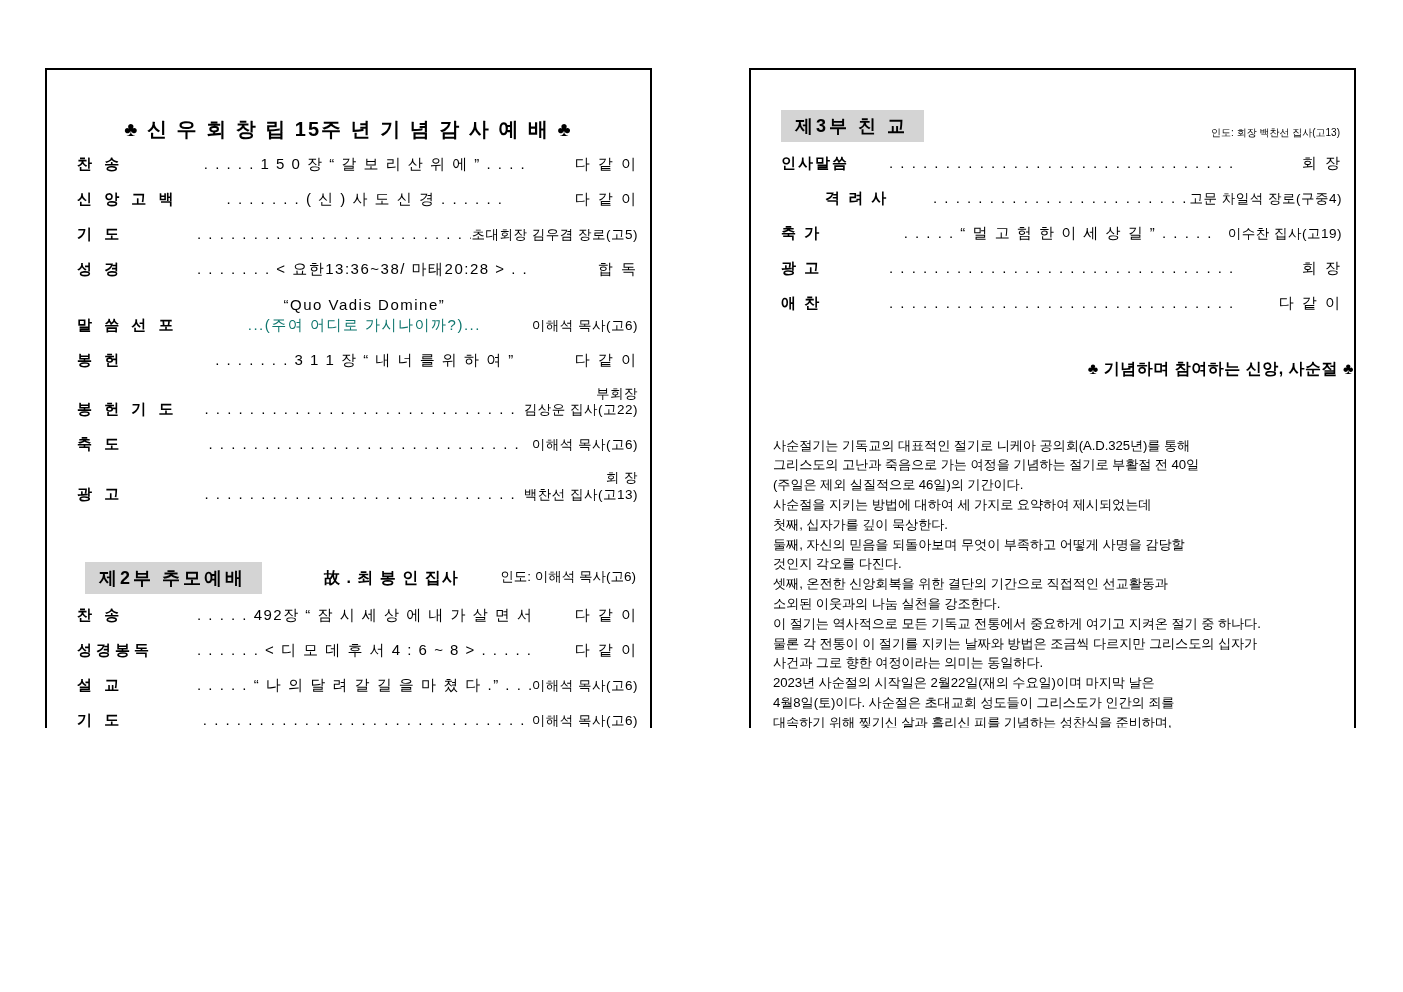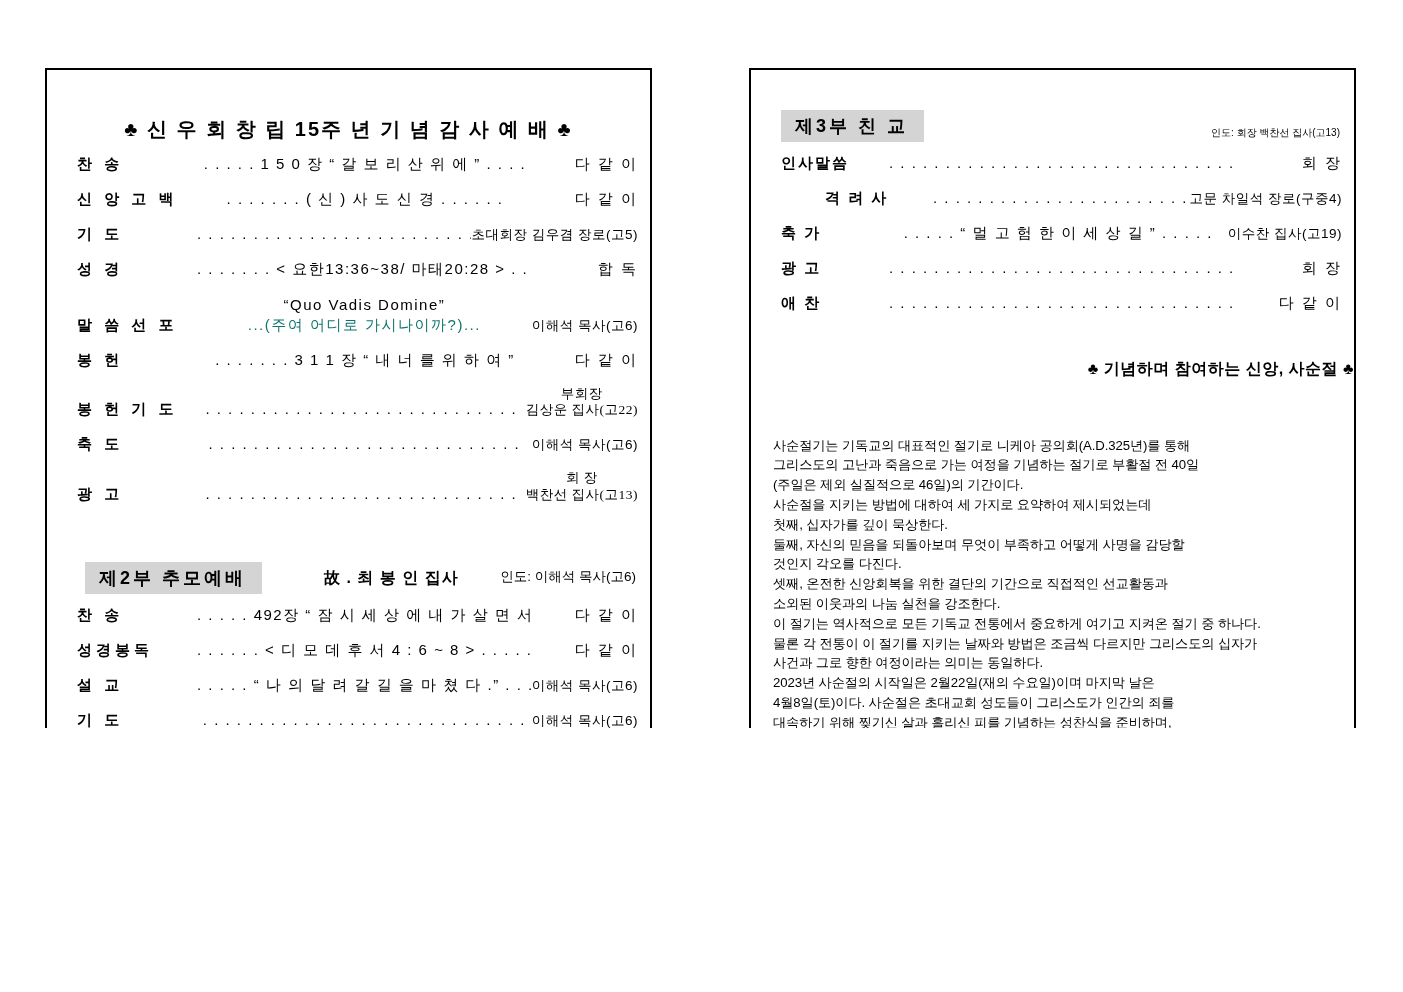--- a/index.html
+++ b/index.html
@@ -75,21 +75,21 @@
   }
   .row .right {
     flex: 0 0 auto;
     text-align: right;
     min-width: 105px;
     white-space: nowrap;
     letter-spacing: 2px;
   }
   .row .right.small { font-size: 13.5px; letter-spacing: 0.5px; }
 
-  .two-line-right { display: inline-block; text-align: center; line-height: 1.25; font-family: Liberation Serif, serif; }
+  .two-line-right { display: inline-block; text-align: right; line-height: 1.25; }
   .two-line-mid { display: inline-block; line-height: 1.3; }
   .mid-sub { font-size: 15px; color: #0f766e; }
 
   .gap-lg { height: 42px; }
 
   .memorial-head {
     display: flex;
     align-items: center;
     padding: 0 14px 0 38px;
     gap: 36px;

